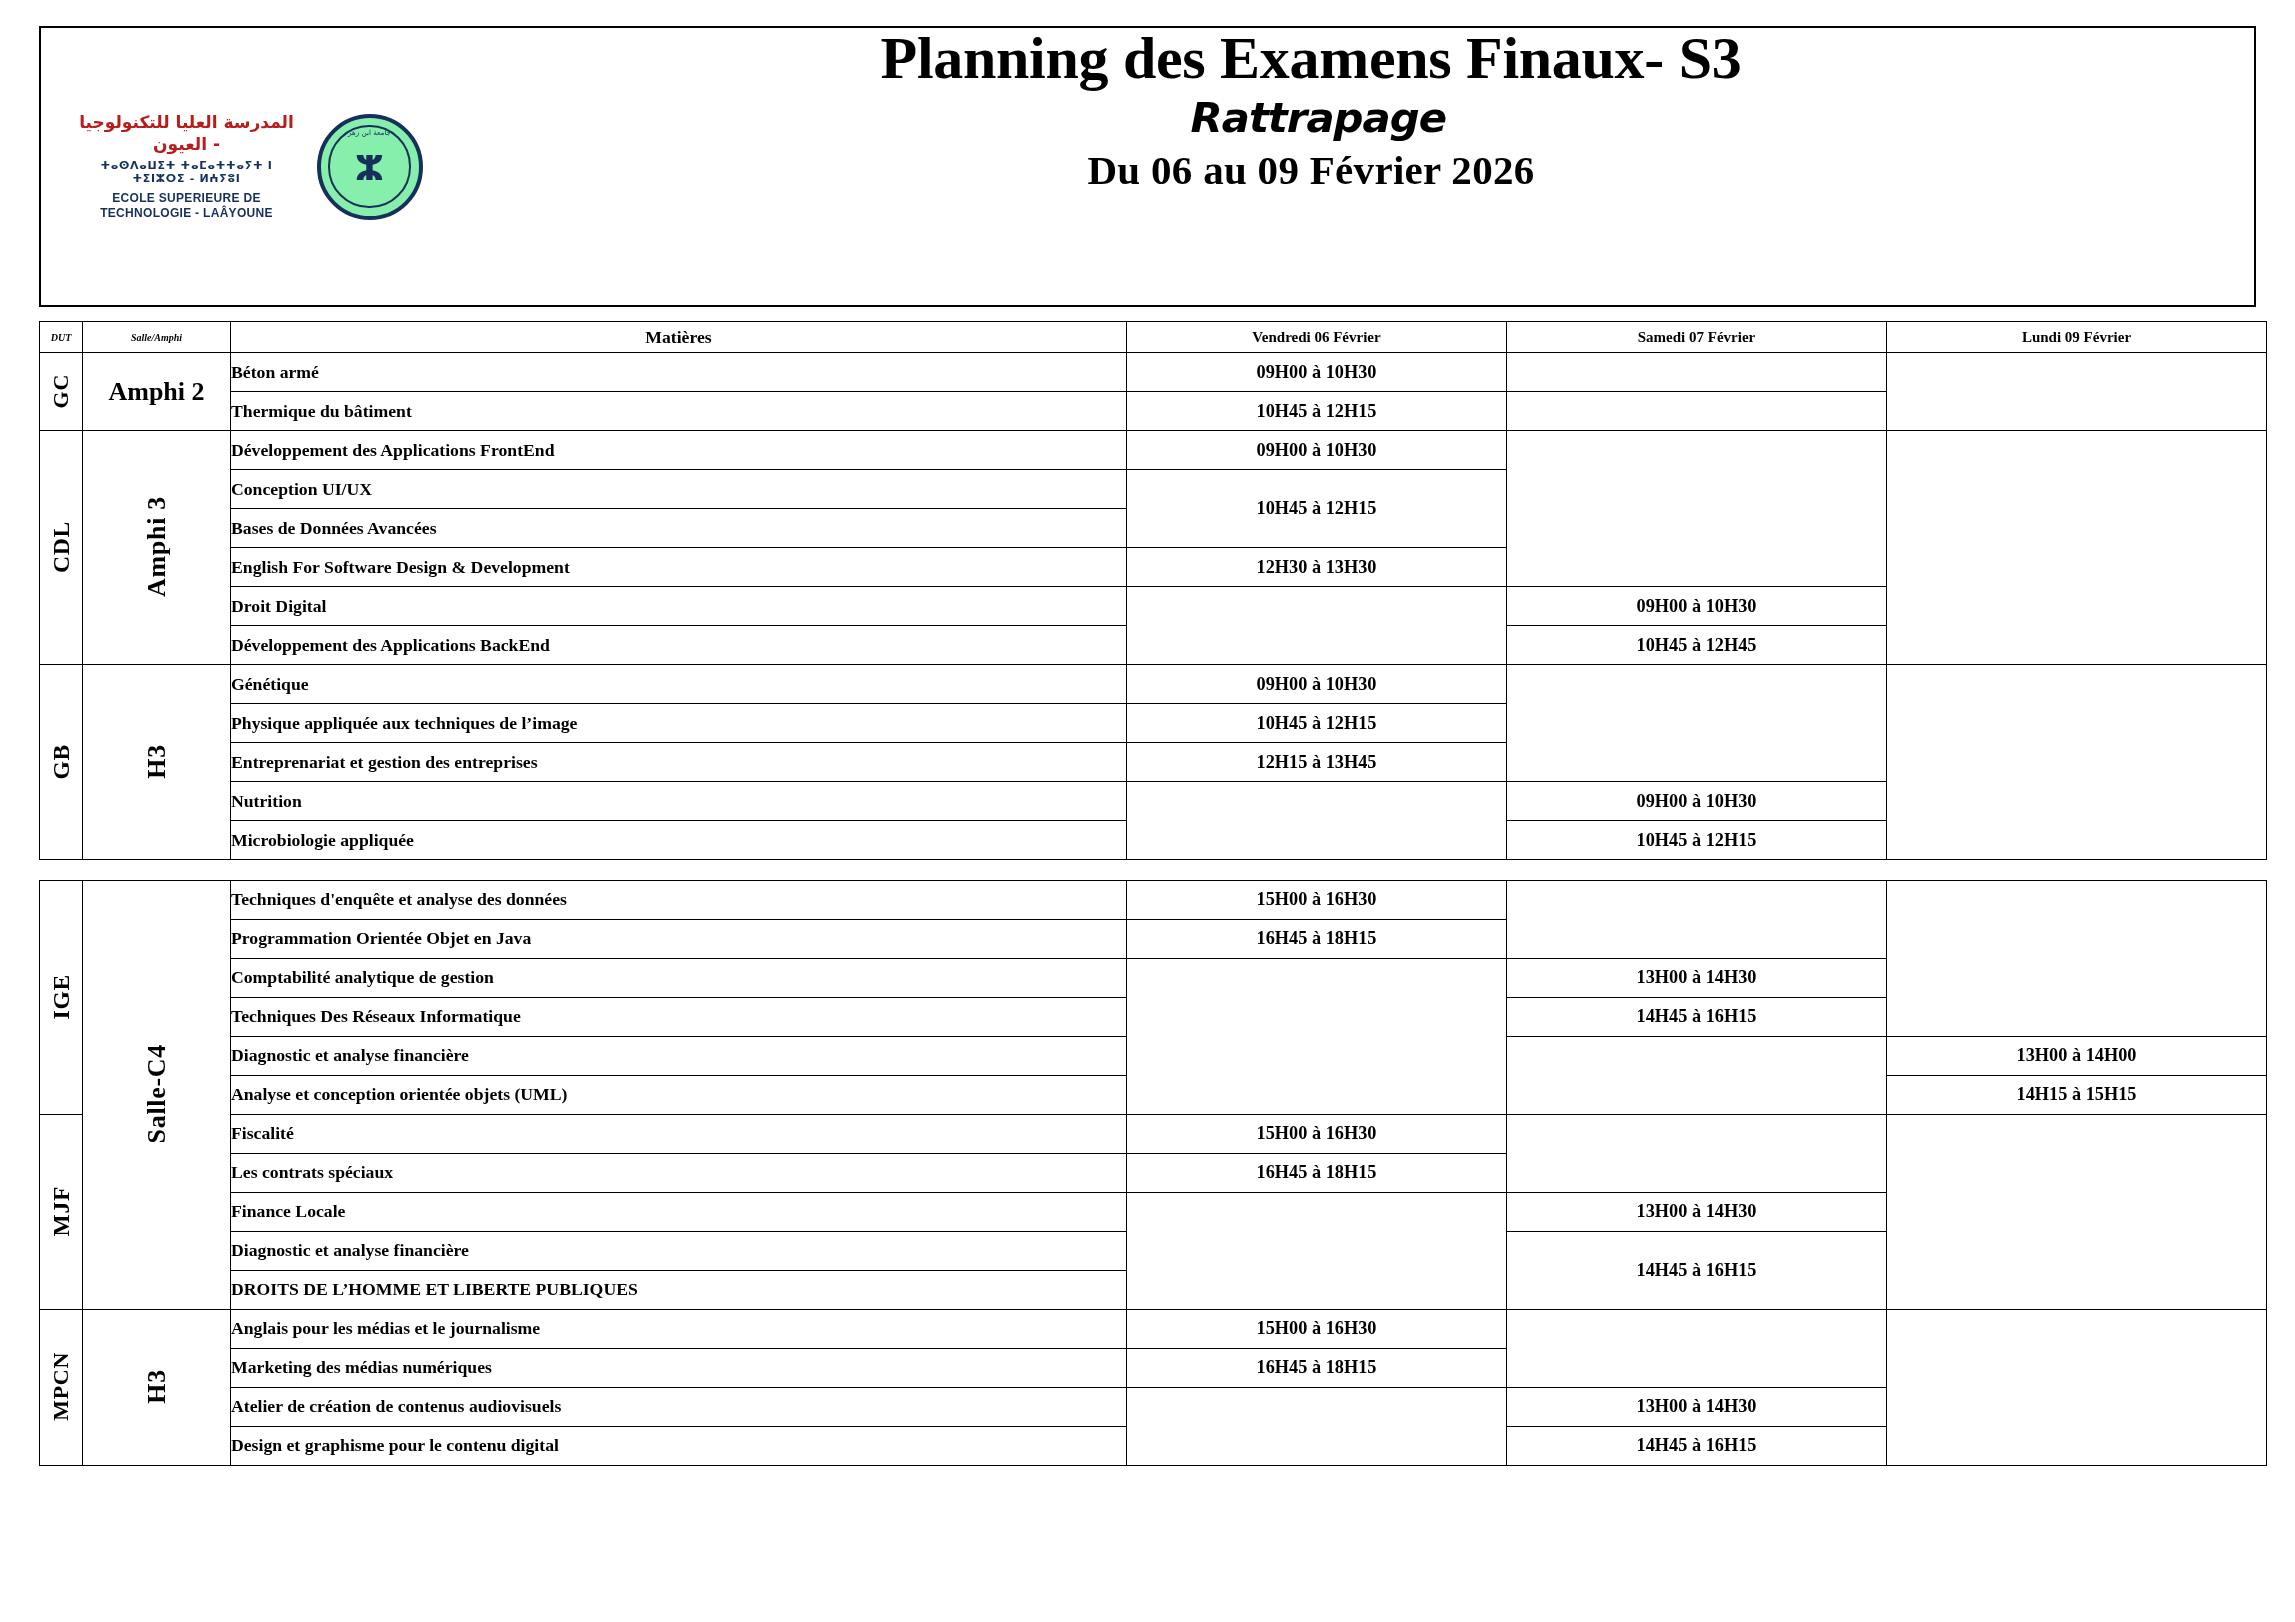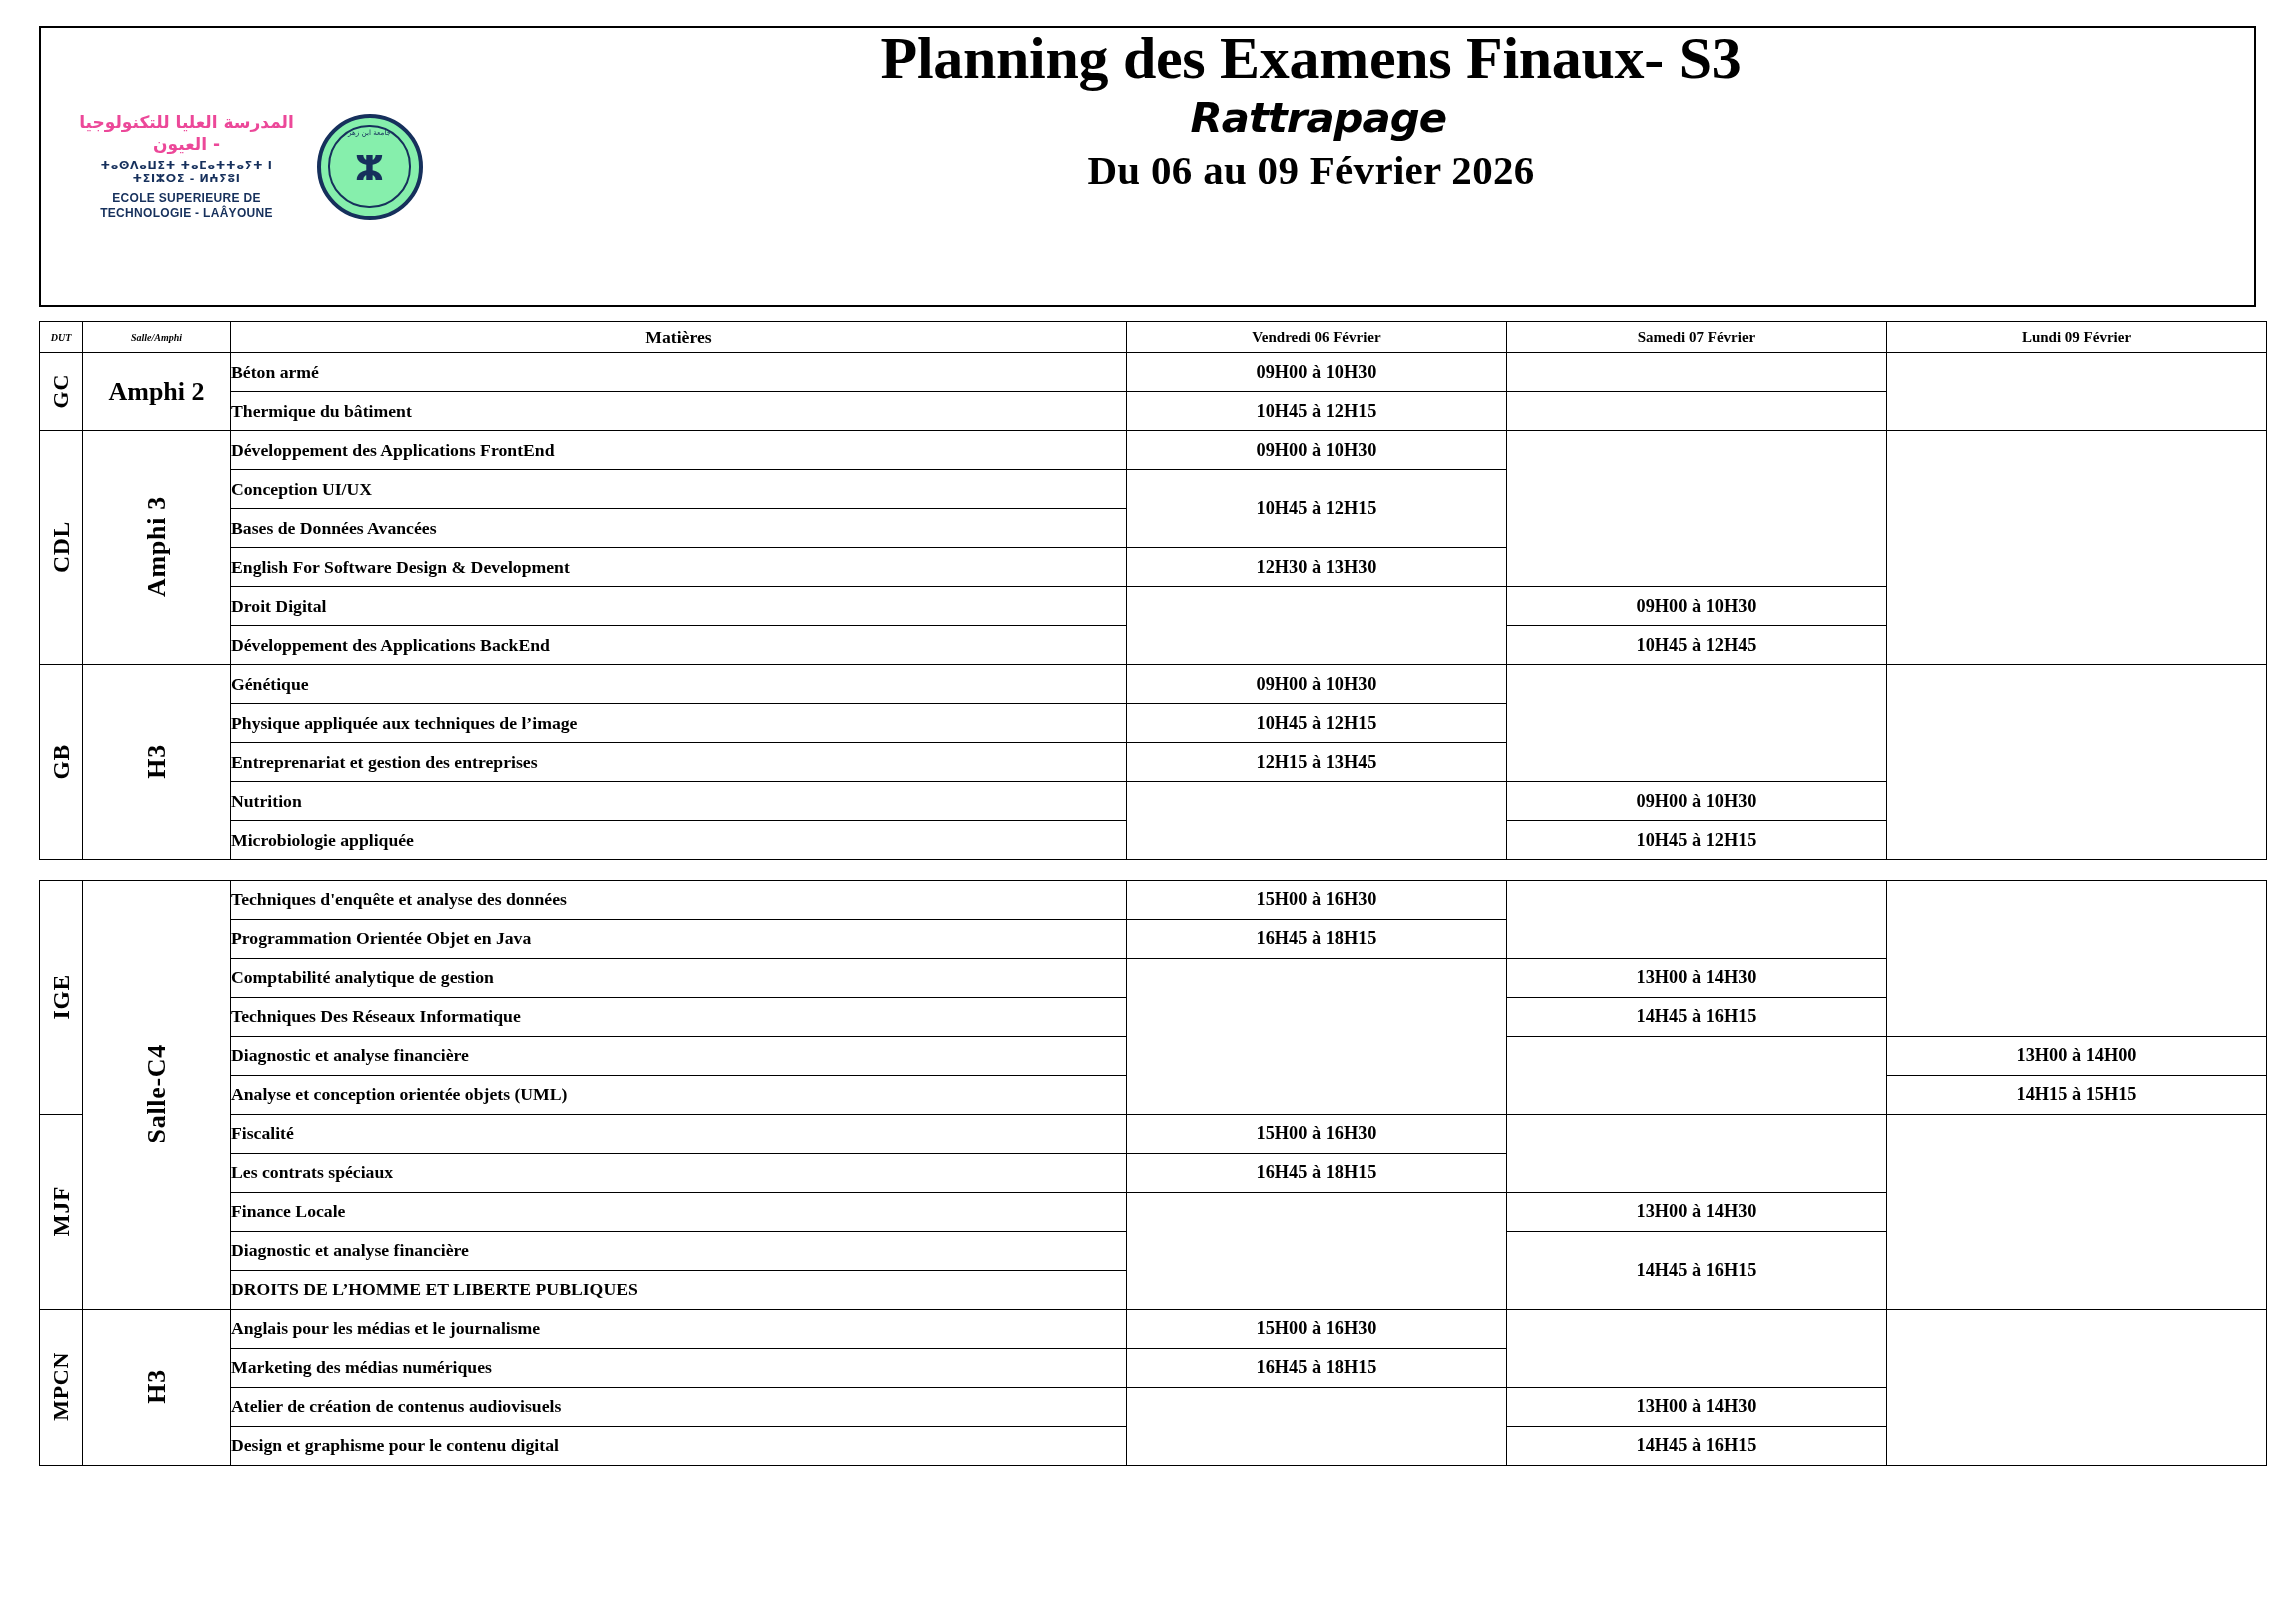--- a/index.html
+++ b/index.html
@@ -44,21 +44,21 @@
     text-align: center;
     line-height: 1.25;
     color: #18325f;
   }
   .logo-est .ar {
     font-family: "DejaVu Sans", sans-serif;
     font-size: 17px;
     font-weight: bold;
     letter-spacing: 0px;
     direction: rtl;
-    color: #ec4899;
+    color: #b91c1c;
   }
   .logo-est .tif {
     font-family: "DejaVu Sans", sans-serif;
     font-size: 11px;
     font-weight: bold;
     margin-top: 3.9px;
     color: #16305c;
     letter-spacing: 0.7px;
   }
   .logo-est .fr {

